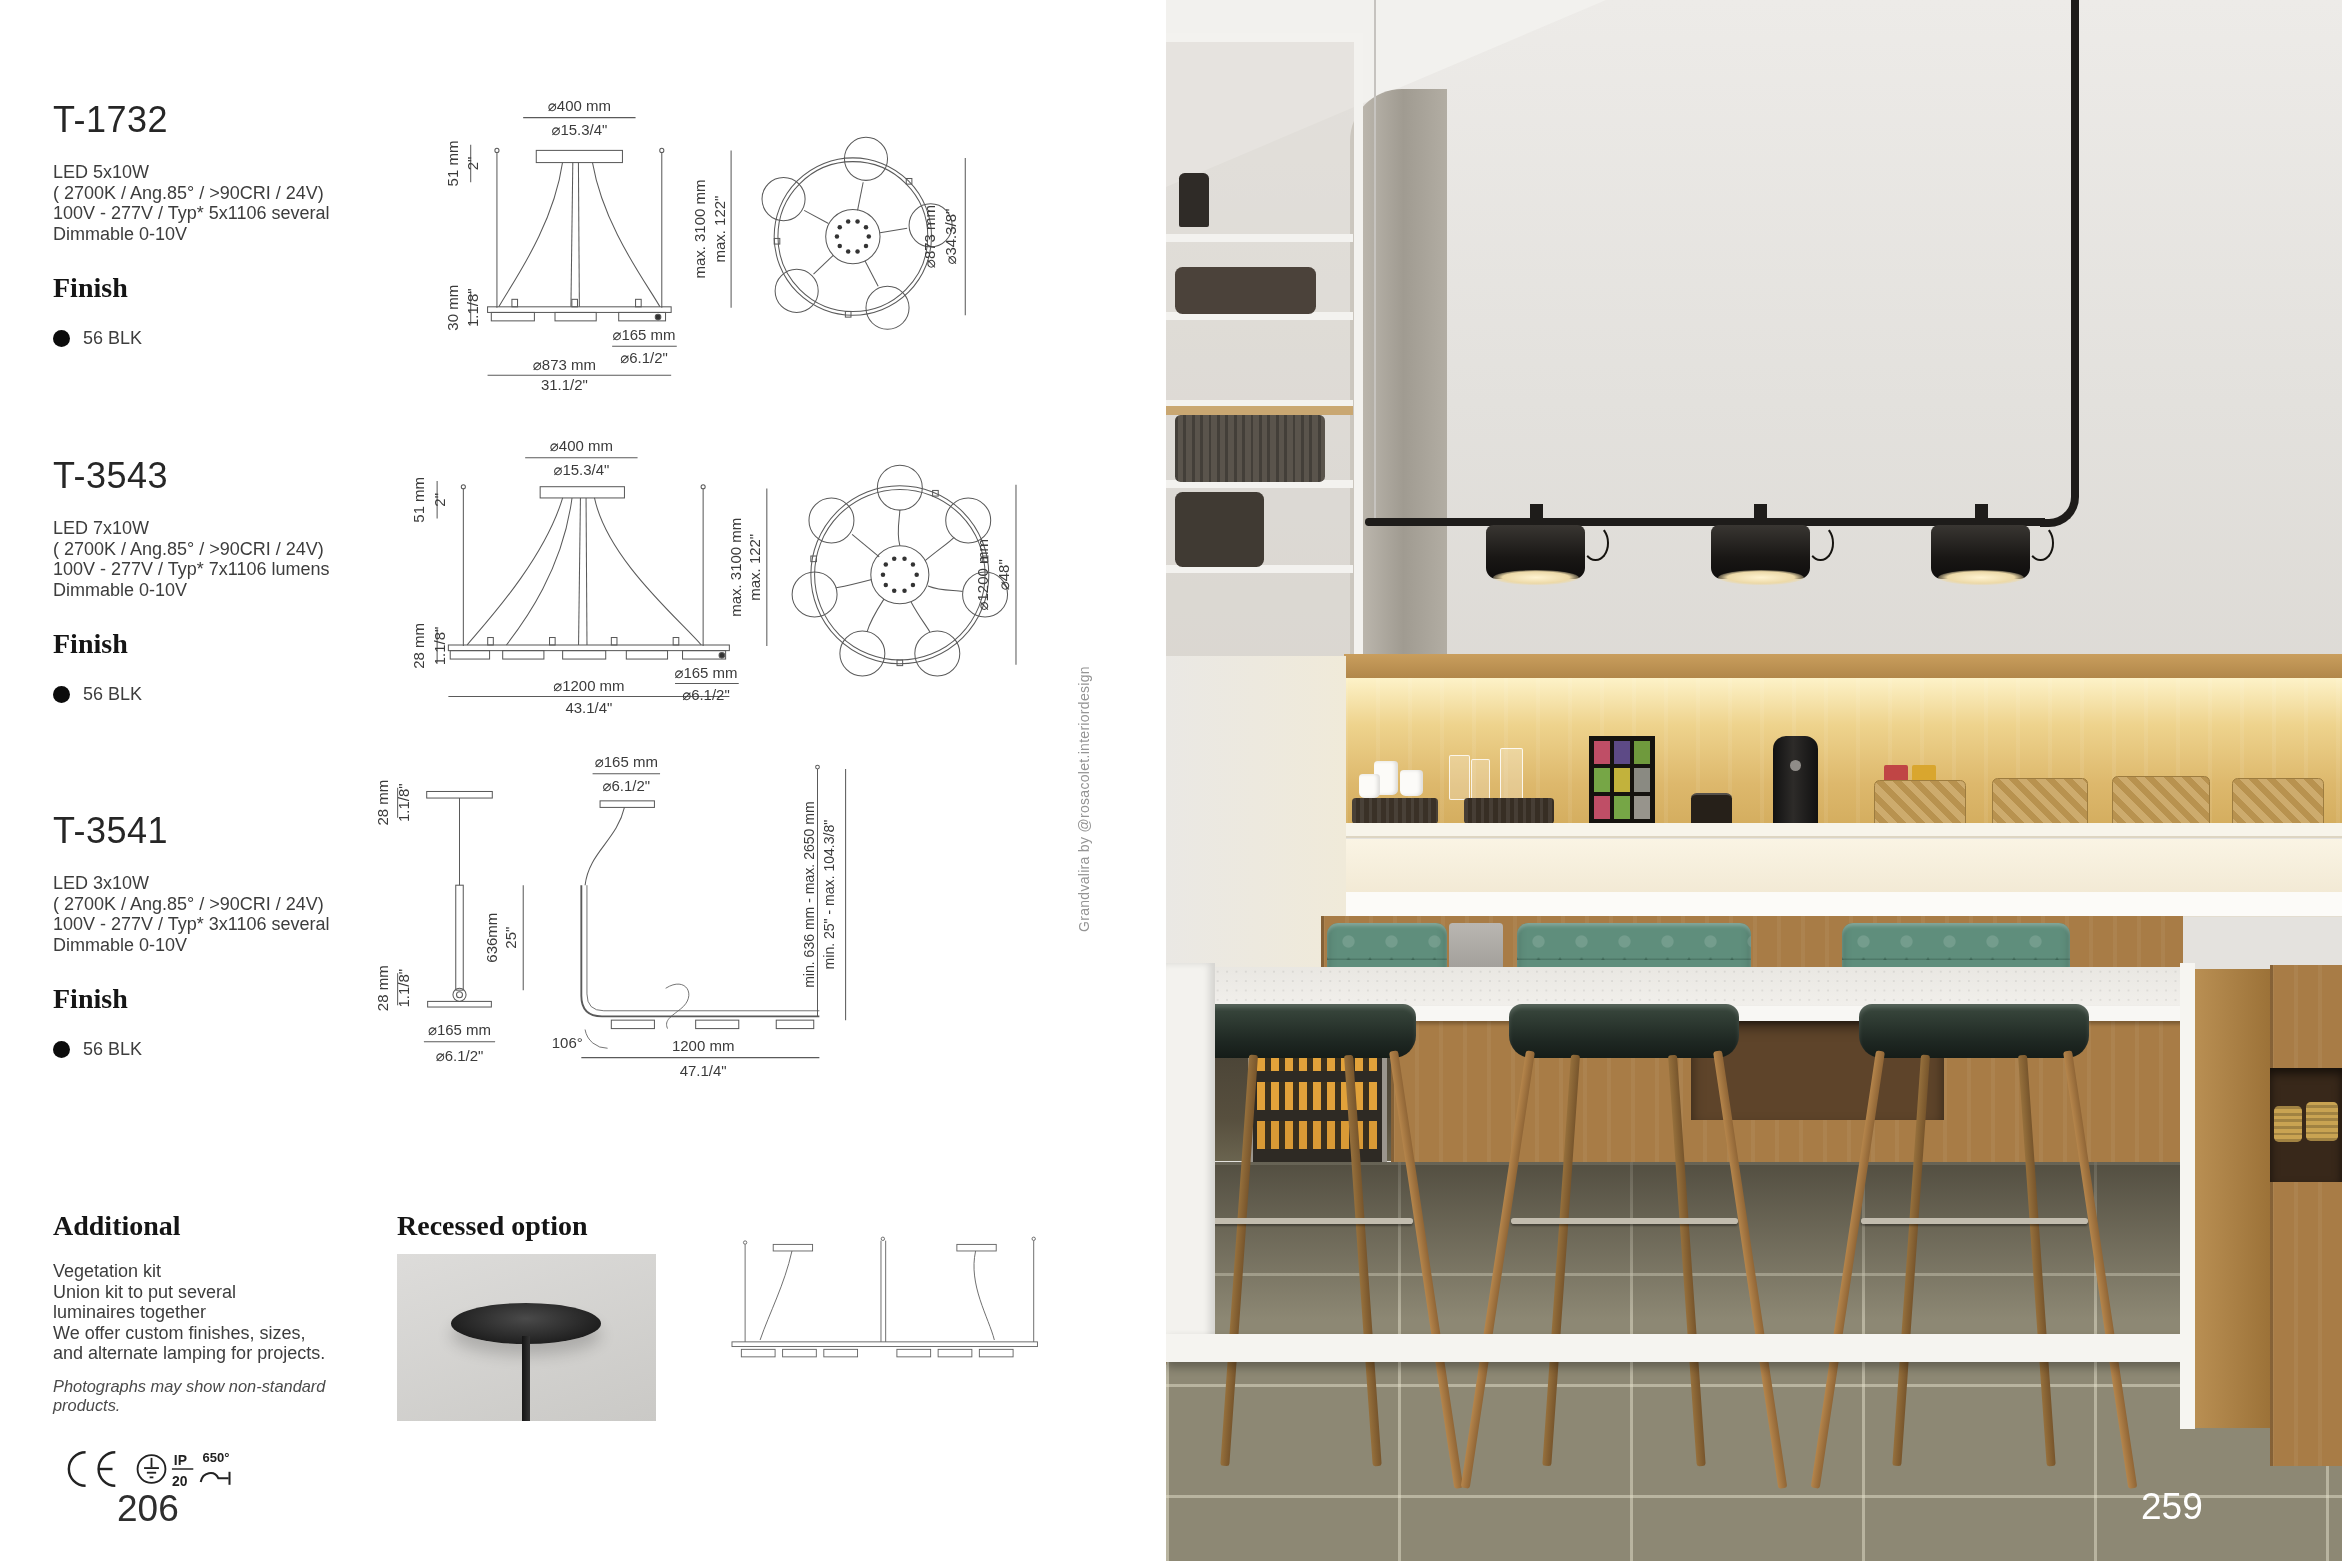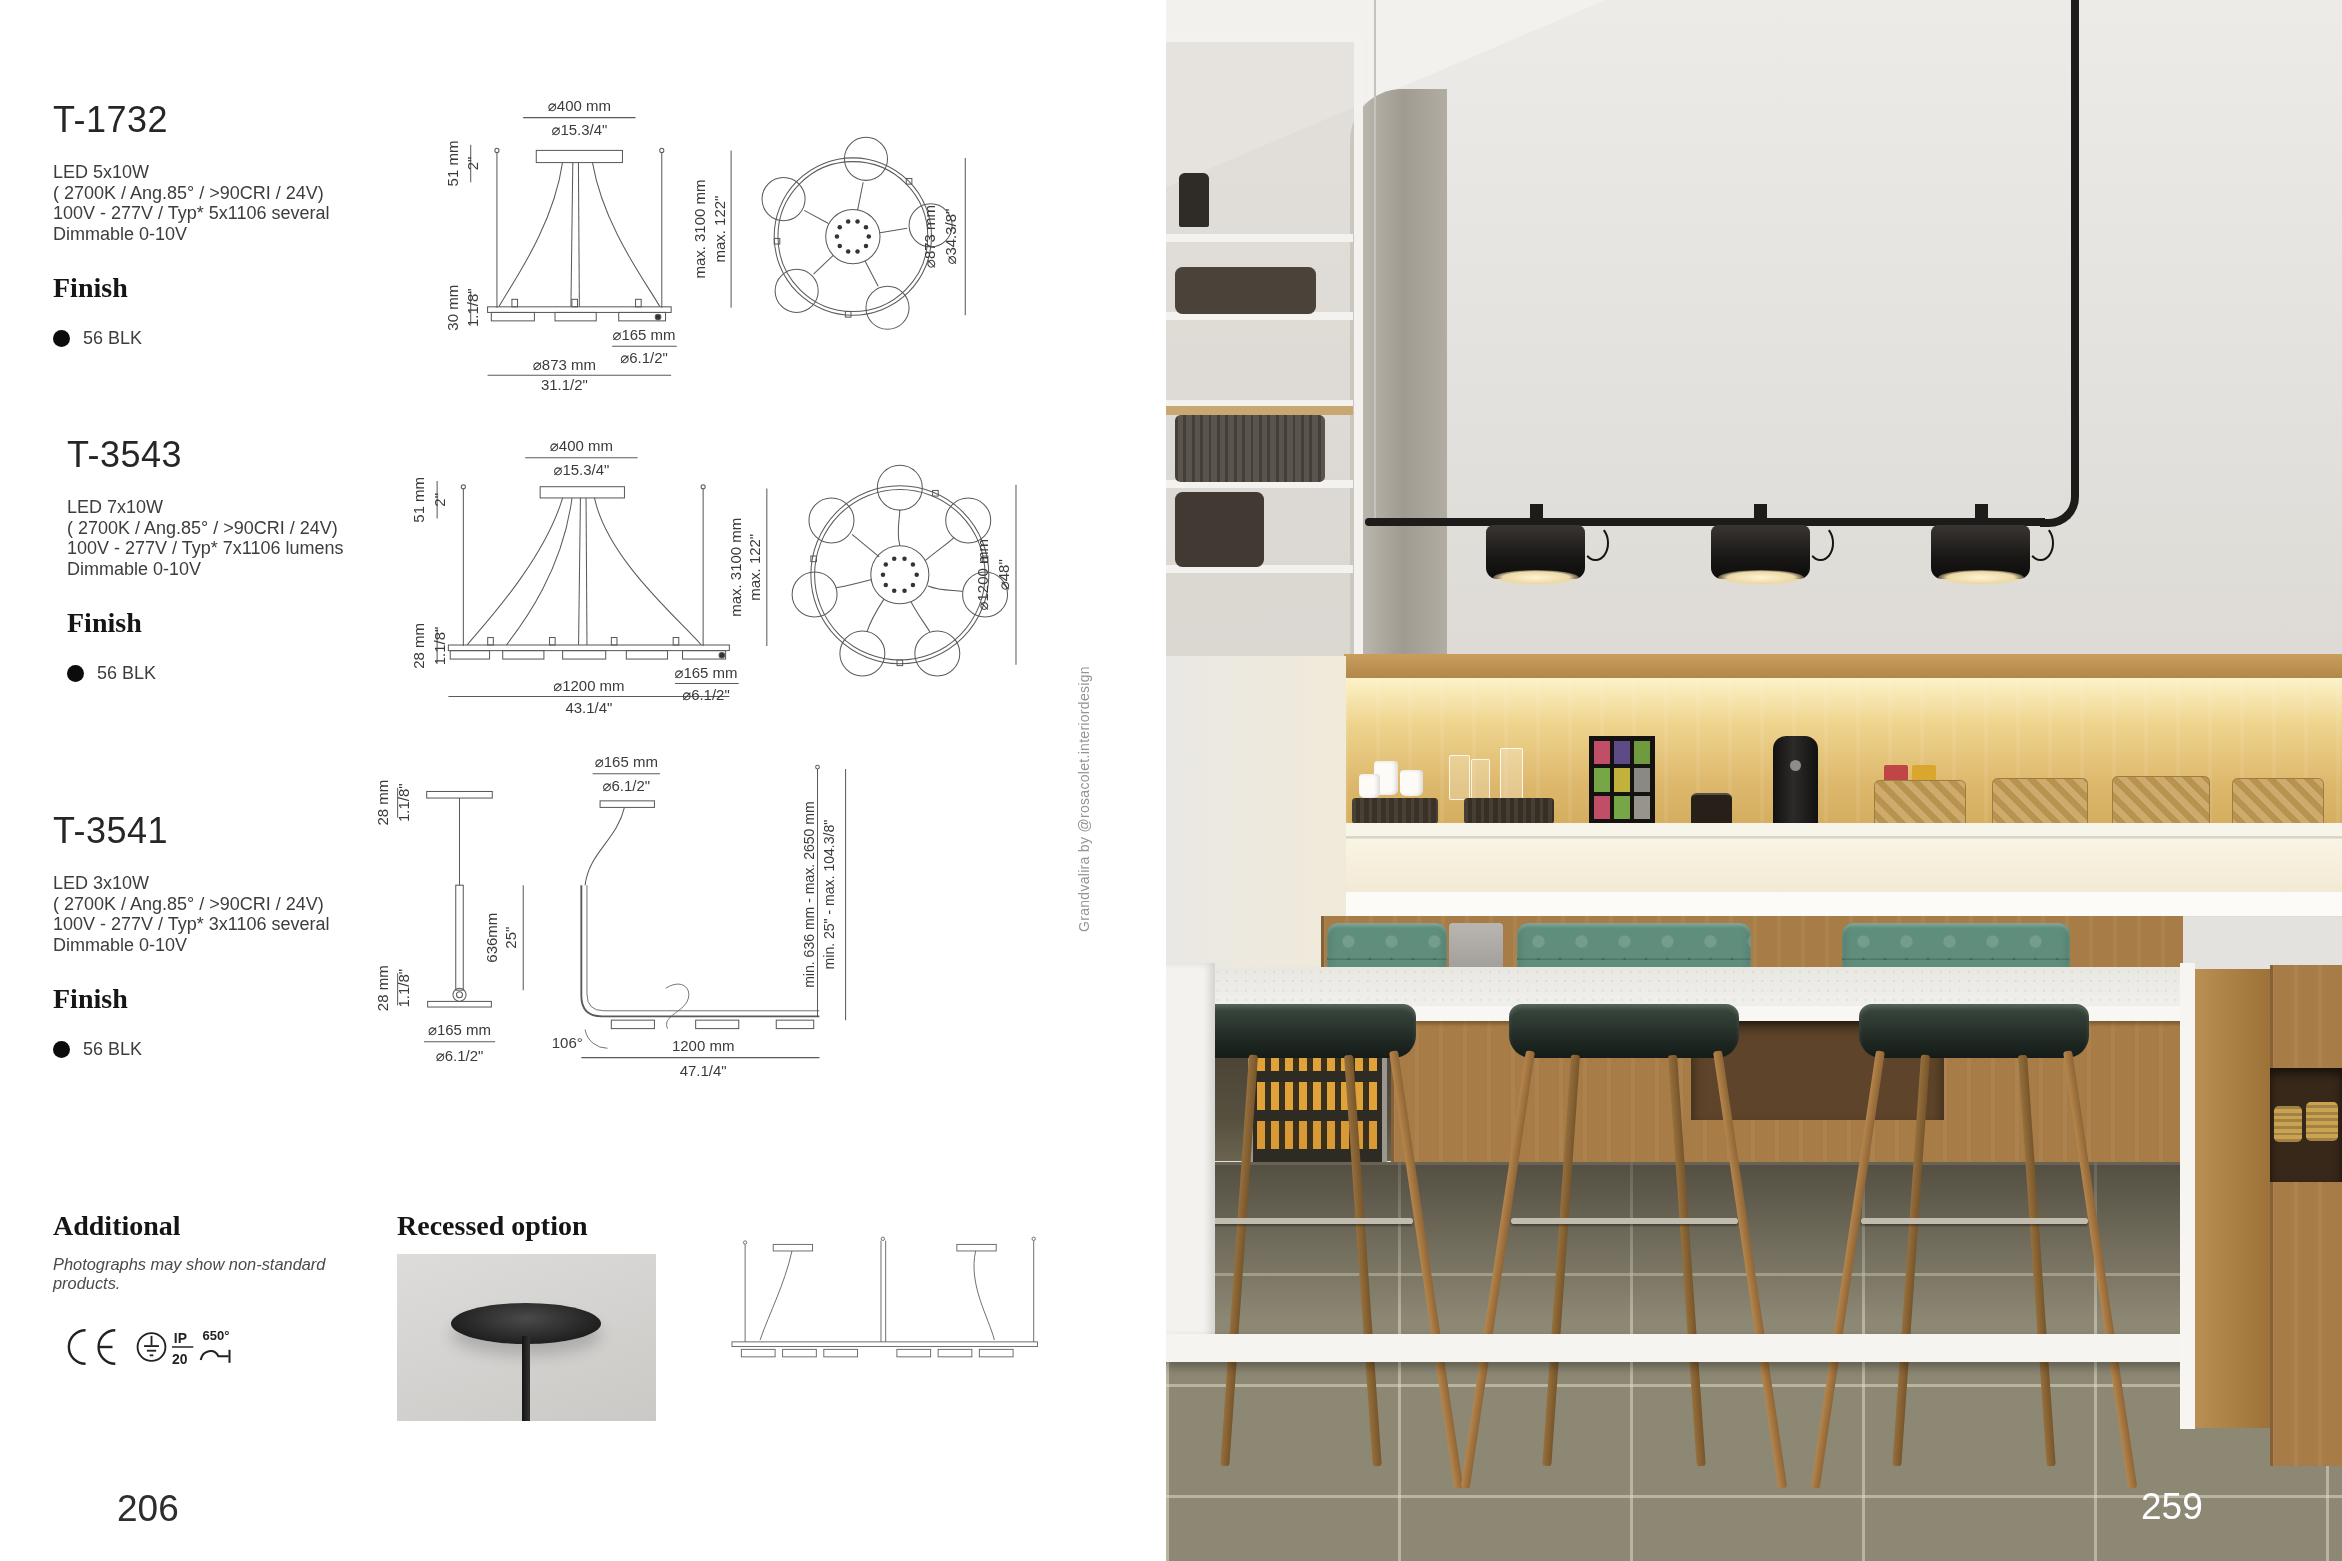--- a/index.html
+++ b/index.html
@@ -145,21 +145,21 @@
     <text x="302" y="142" text-anchor="middle" transform="rotate(-90 302 142)">max. 3100 mm</text>
     <text x="323" y="142" text-anchor="middle" transform="rotate(-90 323 142)">max. 122"</text>
     <text x="237" y="260" text-anchor="middle">⌀165 mm</text>
     <text x="237" y="285" text-anchor="middle">⌀6.1/2"</text>
     <text x="152" y="292" text-anchor="middle">⌀873 mm</text>
     <text x="152" y="314" text-anchor="middle">31.1/2"</text>
     <text x="548" y="150" text-anchor="middle" transform="rotate(-90 548 150)">⌀873 mm</text>
     <text x="570" y="150" text-anchor="middle" transform="rotate(-90 570 150)">⌀34.3/8"</text>
   </svg>
 
-  <div class="abs product" style="top:436px;margin-left:14px;">
+  <div class="abs product" style="top:457px;">
     <h2 class="model">T-3543</h2>
     <div class="specs">
       <p>LED 7x10W</p>
       <p>( 2700K / Ang.85° / &gt;90CRI / 24V)</p>
       <p>100V - 277V / Typ* 7x1106 lumens</p>
       <p>Dimmable 0-10V</p>
     </div>
     <h3 class="finish-h">Finish</h3>
     <div class="swatch-row">
       <div class="swatch-dot"></div>
@@ -305,20 +305,27 @@
     <text x="268" y="40" text-anchor="middle">⌀6.1/2"</text>
     <text x="205" y="314" text-anchor="middle">106°</text>
     <text x="350" y="317" text-anchor="middle">1200 mm</text>
     <text x="350" y="344" text-anchor="middle">47.1/4"</text>
     <text class="sm" x="468" y="150" text-anchor="middle" transform="rotate(-90 468 150)">min. 636 mm - max. 2650 mm</text>
     <text class="sm" x="490" y="150" text-anchor="middle" transform="rotate(-90 490 150)">min. 25" - max. 104.3/8"</text>
   </svg>
 
   <div class="abs" style="left:53px;top:1210px;width:309px;">
     <h3 class="add-h">Additional</h3>
+    <div class="add-lines">
+      <p>Vegetation kit</p>
+      <p>Union kit to put several</p>
+      <p>luminaires together</p>
+      <p>We offer custom finishes, sizes,</p>
+      <p>and alternate lamping for projects.</p>
+    </div>
     <p class="add-note">Photographs may show non-standard products.</p>
     <svg style="margin-top:11.2px;" width="197" height="52" viewBox="0 0 210 56">
       <g stroke="#222" stroke-width="2.6" fill="none">
         <path d="M34,10 A17,17 0 1 0 34,46"></path>
         <path d="M66,10 A17,17 0 1 0 66,46"></path>
           <line x1="48" y1="28" x2="63" y2="28"></line>
       </g>
       <g stroke="#222" stroke-width="2" fill="none">
         <circle cx="105" cy="28" r="15"></circle>
         <line x1="105" y1="16" x2="105" y2="26"></line>

